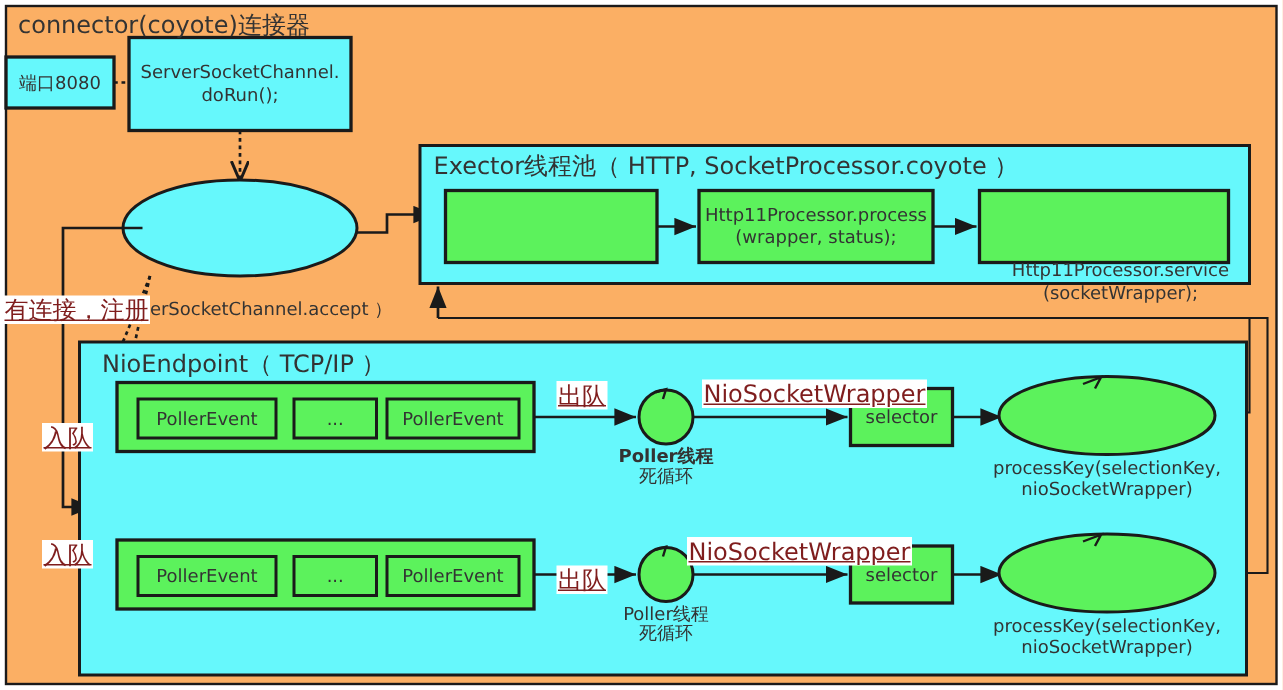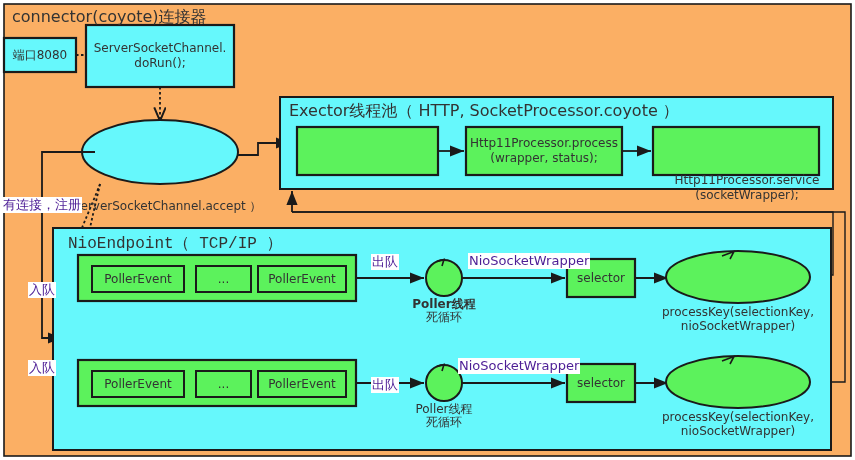--- a/index.html
+++ b/index.html
@@ -3,22 +3,22 @@
 <meta charset="utf-8">
 <style>
   html,body{margin:0;padding:0;background:#fff;}
   body{font-family:"DejaVu Sans","Liberation Sans",sans-serif;}
   #canvas{position:relative;width:855px;height:460px;overflow:hidden;background:#fff;}
   #svgroot{position:absolute;left:0;top:0;width:855px;height:460px;}
   .lbl{position:absolute;color:#333;font-size:12px;line-height:1.2;text-align:center;
        white-space:nowrap;pointer-events:none;}
   .boxtext{position:absolute;display:flex;align-items:center;justify-content:center;
        text-align:center;color:#333;font-size:12px;line-height:1.25;}
-  .edgelabel{position:absolute;background:#fff;color:#4c1d95;font-size:13px;line-height:1.2;
-       padding:0 1px;white-space:nowrap;}
+  .edgelabel{position:absolute;background:#fff;color:#7f1d1d;font-size:16px;line-height:1.2;
+       padding:0 1px;white-space:nowrap;text-decoration:underline;}
   .containertitle{position:absolute;color:#333;font-size:16px;white-space:nowrap;}
 </style>
 </head>
 <body>
 
 <div id="canvas">
 
   <svg id="svgroot" viewBox="0 0 855 460">
     <defs>
       <marker id="arr" markerWidth="9" markerHeight="9" refX="8" refY="3.2" orient="auto" markerUnits="strokeWidth">
@@ -101,21 +101,21 @@
 
   <div class="edgelabel" style="left:2px;top:197px;">有连接，注册</div>
 
   <div class="containertitle" style="left:289px;top:101px;">Exector线程池（ HTTP, SocketProcessor.coyote ）</div>
 
   <div class="boxtext" style="left:466px;top:127px;width:156px;height:48px;white-space:pre-line;">Http11Processor.process
 (wrapper, status);</div>
   <div class="boxtext" style="left:653px;top:127px;width:188px;height:48px;white-space:pre-line;margin-top:37px;">Http11Processor.service
 (socketWrapper);</div>
 
-  <div class="containertitle" style="left:68px;top:233px;font-family:Liberation Mono, monospace;">NioEndpoint（ TCP/IP ）</div>
+  <div class="containertitle" style="left:68px;top:233px;">NioEndpoint（ TCP/IP ）</div>
 
   <div class="edgelabel" style="left:28px;top:282px;">入队</div>
   <div class="boxtext" style="left:92px;top:266px;width:92px;height:26px;">PollerEvent</div>
   <div class="boxtext" style="left:196px;top:266px;width:55px;height:26px;">...</div>
   <div class="boxtext" style="left:258px;top:266px;width:88px;height:26px;">PollerEvent</div>
   <div class="edgelabel" style="left:371px;top:254px;">出队</div>
   <div class="lbl" style="left:394px;top:297px;width:100px;font-weight:bold;">Poller线程</div>
   <div class="lbl" style="left:394px;top:310px;width:100px;">死循环</div>
   <div class="edgelabel" style="left:468px;top:253px;">NioSocketWrapper</div>
   <div class="boxtext" style="left:567px;top:259px;width:68px;height:38px;">selector</div>

